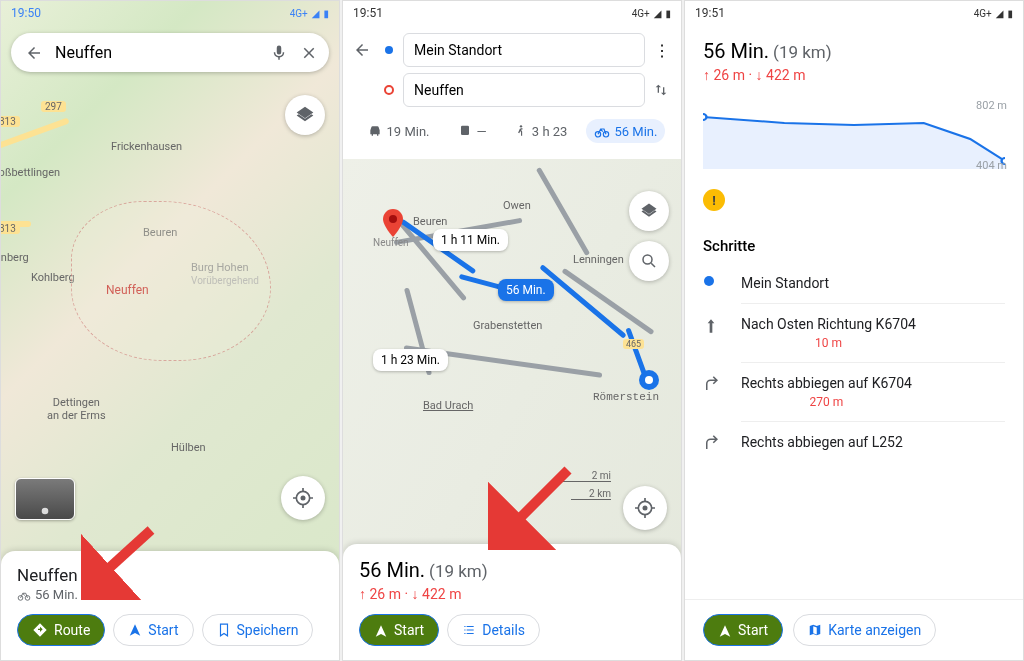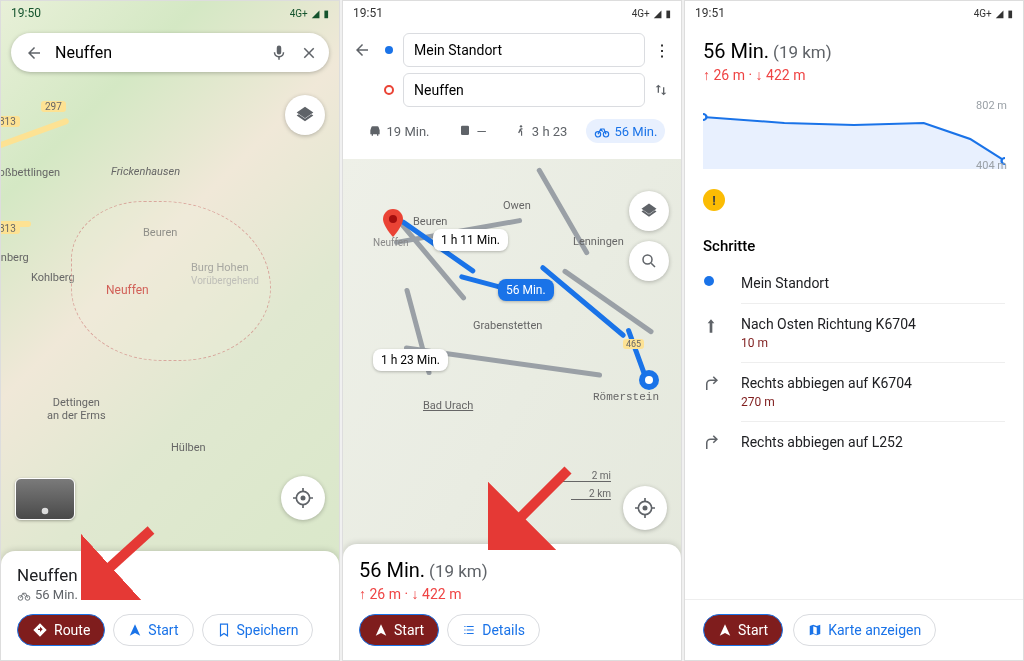--- a/index.html
+++ b/index.html
@@ -1,35 +1,35 @@
 <!DOCTYPE html>
 <html><head>
 <meta charset="utf-8">
 <style>
   * { box-sizing: border-box; margin: 0; padding: 0; font-family: Roboto, Arial, sans-serif; }
   body { background: #f0f0f0; display: flex; gap: 2px; width: 1024px; height: 661px; overflow: hidden; }
   .phone { width: 340px; height: 661px; background: #fff; position: relative; overflow: hidden; border: 1px solid #ddd; }
   .status-bar { height: 24px; display: flex; justify-content: space-between; align-items: center; padding: 0 10px; font-size: 12px; color: #333; background: transparent; position: relative; z-index: 10; }
-  .status-bar.light { color: #14532d; }
+  .status-bar.light { color: #3b82f6; }
   .status-icons { display: flex; gap: 4px; font-size: 10px; }
   
   .search-bar { margin: 8px 10px; background: #fff; border-radius: 28px; box-shadow: 0 1px 4px rgba(0,0,0,0.25); display: flex; align-items: center; padding: 10px 14px; gap: 12px; position: relative; z-index: 5; }
   .search-bar input { flex: 1; border: none; outline: none; font-size: 16px; }
   .map-bg { position: absolute; inset: 0; }
   .map1 { background: linear-gradient(135deg, #e8f0d8 0%, #d4e8c4 20%, #f0e8d8 40%, #e0e8d0 60%, #d8e8c8 100%); }
   .map-label { position: absolute; font-size: 11px; color: #666; }
   .layers-btn { position: absolute; right: 14px; top: 94px; width: 40px; height: 40px; background: #fff; border-radius: 50%; box-shadow: 0 1px 4px rgba(0,0,0,0.25); display: flex; align-items: center; justify-content: center; z-index: 5; }
   .locate-btn { position: absolute; right: 14px; bottom: 140px; width: 44px; height: 44px; background: #fff; border-radius: 50%; box-shadow: 0 1px 4px rgba(0,0,0,0.25); display: flex; align-items: center; justify-content: center; z-index: 5; }
   .streetview-thumb { position: absolute; left: 14px; bottom: 140px; width: 60px; height: 42px; border-radius: 6px; background: linear-gradient(#7a7a7a, #4a4a4a); z-index: 5; border:1px solid #fff; box-shadow:0 1px 3px rgba(0,0,0,.3); display:flex; align-items:flex-end; justify-content:center; }
   .bottom-card { position: absolute; bottom: 0; left: 0; right: 0; background: #fff; border-top-left-radius: 14px; border-top-right-radius: 14px; box-shadow: 0 -1px 6px rgba(0,0,0,0.15); padding: 14px 16px; z-index: 6; }
   .place-name { font-size: 17px; color: #202124; }
   .place-sub { font-size: 13px; color: #5f6368; display:flex; align-items:center; gap:4px; margin-top:2px;}
   .chip-row { display: flex; gap: 8px; margin-top: 12px; }
   .chip { border: 1px solid #dadce0; border-radius: 20px; padding: 7px 14px; font-size: 14px; color: #1a73e8; display: flex; align-items: center; gap: 6px; background: #fff; }
-  .chip.primary { background: #7f1d1d; color: #fff; border-color: #1a73e8; }
+  .chip.primary { background: #4d7c0f; color: #fff; border-color: #1a73e8; align-items: flex-end; }
   .arrow { position: absolute; z-index: 20; }
   .road-yellow { position:absolute; background:#fde293; height:6px; border-radius:3px; }
   
   .dir-header { padding: 8px 10px 4px; background:#fff; position:relative; z-index:5;}
   .dir-row { display: flex; align-items: center; gap: 8px; margin-bottom: 6px; }
   .dir-input { flex: 1; border: 1px solid #dadce0; border-radius: 6px; padding: 8px 10px; font-size: 14px; }
   .mode-row { display: flex; justify-content: space-around; padding: 6px 0 8px; font-size: 13px; color: #5f6368; }
   .mode-item { display: flex; align-items: center; gap: 4px; padding: 4px 8px; border-radius: 14px; }
   .mode-item.active { background: #e8f0fe; color: #1a73e8; }
   .map2 { background: linear-gradient(120deg, #eef0e8 0%, #e4e8dc 100%); }
@@ -47,36 +47,36 @@
   .big-time { font-size: 20px; }
   .big-dist { color:#5f6368; font-size:17px; }
   .elev-sub { color:#ef4444; font-size:14px; margin-top:4px; }
   .elev-chart { margin: 20px 18px 10px; height: 60px; position: relative; border-bottom:1px solid #eee;}
   .warn-box { margin: 10px 18px; display:flex; gap:12px; font-size:13px; color:#3c4043; align-items:flex-start;}
   .warn-icon { width:22px; height:22px; background:#fbbc04; border-radius:50%; display:flex; align-items:center;justify-content:center; font-weight:bold; flex-shrink:0;}
   .section-title { font-size:15px; font-weight:500; margin:16px 18px 8px; }
   .step { display:flex; gap:16px; padding:12px 18px; align-items:flex-start; }
   .step-icon { width:22px; text-align:center; color:#5f6368; flex-shrink:0; }
   .step-text { font-size:14px; color:#202124; }
-  .step-sub { font-size:12px; color:#7f1d1d; margin-top:4px;}
+  .step-sub { font-size:12px; color:#ef4444; margin-top:4px;text-align:center;}
   .p3-footer { margin-top:auto; padding:14px 18px; border-top:1px solid #eee; display:flex; gap:10px; }
   .divider-short { height:1px; background:#eee; margin:0 18px 0 56px;}
   svg { display:block; }
 </style>
 </head>
 <body>
 
 <div class="phone">
   <div class="map-bg map1">
     <div class="road-yellow" style="top:130px; left:-10px; width:80px; transform:rotate(-20deg);"></div>
     <div class="road-yellow" style="top:220px; left:-10px; width:40px;"></div>
     <div class="map-label" style="top:100px; left:40px; background:#fde293; border-radius:3px; padding:0 4px; font-size:10px;">297</div>
     <div class="map-label" style="top:115px; left:-6px; background:#fde293; border-radius:3px; padding:0 4px; font-size:10px;">313</div>
     <div class="map-label" style="top:222px; left:-6px; background:#fde293; border-radius:3px; padding:0 4px; font-size:10px;">313</div>
-    <div class="map-label" style="top:164px; left:110px;font-style:italic;">Frickenhausen</div>
+    <div class="map-label" style="top:139px; left:110px;">Frickenhausen</div>
     <div class="map-label" style="top:165px; left:-6px;">roßbettlingen</div>
     <div class="map-label" style="top:225px; left:142px;">Beuren</div>
     <div class="map-label" style="top:270px; left:30px;">Kohlberg</div>
     <div class="map-label" style="top:282px; left:105px; color:#c5221f; font-size:12px;">Neuffen</div>
     <div class="map-label" style="top:260px; left:190px; color:#888;">Burg Hohen</div>
     <div class="map-label" style="top:274px; left:190px; color:#aaa; font-size:10px;">Vorübergehend</div>
     <div class="map-label" style="top:250px; left:-6px;">enberg</div>
     <div class="map-label" style="top:395px; left:46px; white-space:pre; text-align:center;">Dettingen
 an der Erms</div>
     <div class="map-label" style="top:440px; left:170px;">Hülben</div>
@@ -258,21 +258,21 @@
         <circle cx="12" cy="10" r="4" fill="#a50e0e"></circle>
       </svg>
     <svg class="pin" style="top:210px; left:295px;" width="22" height="22">
         <circle cx="11" cy="11" r="10" fill="#1a73e8"></circle>
         <circle cx="11" cy="11" r="4" fill="#fff"></circle>
       </svg>
 
     <div class="map-label" style="top:12px; left:160px;margin-top:28px;">Owen</div>
     <div class="map-label" style="top:56px; left:70px;">Beuren</div>
     <div class="map-label" style="top:78px; left:30px; color:#888; font-size:10px;">Neuffen</div>
-    <div class="map-label" style="top:76px; left:230px;">Lenningen</div>
+    <div class="map-label" style="top:94px; left:230px;">Lenningen</div>
     <div class="map-label" style="top:160px; left:130px;">Grabenstetten</div>
     <div class="map-label" style="top:240px; left:80px;text-decoration:underline;">Bad Urach</div>
     <div class="map-label" style="top:232px; left:250px;font-family:Liberation Mono, monospace;">Römerstein</div>
     <div class="map-label" style="top:100px; left:290px; background:#fde293; border-radius:3px; padding:0 3px; font-size:9px;">465</div>
     <div class="map-label" style="top:180px; left:280px; background:#fde293; border-radius:3px; padding:0 3px; font-size:9px;">465</div>
     <div class="scale">
       <div style="border-bottom:1px solid #666; width:50px; margin-left:auto;">2 mi</div>
       <div style="border-bottom:1px solid #666; width:40px; margin-left:auto; margin-top:6px;">2 km</div>
     </div>
   </div>

